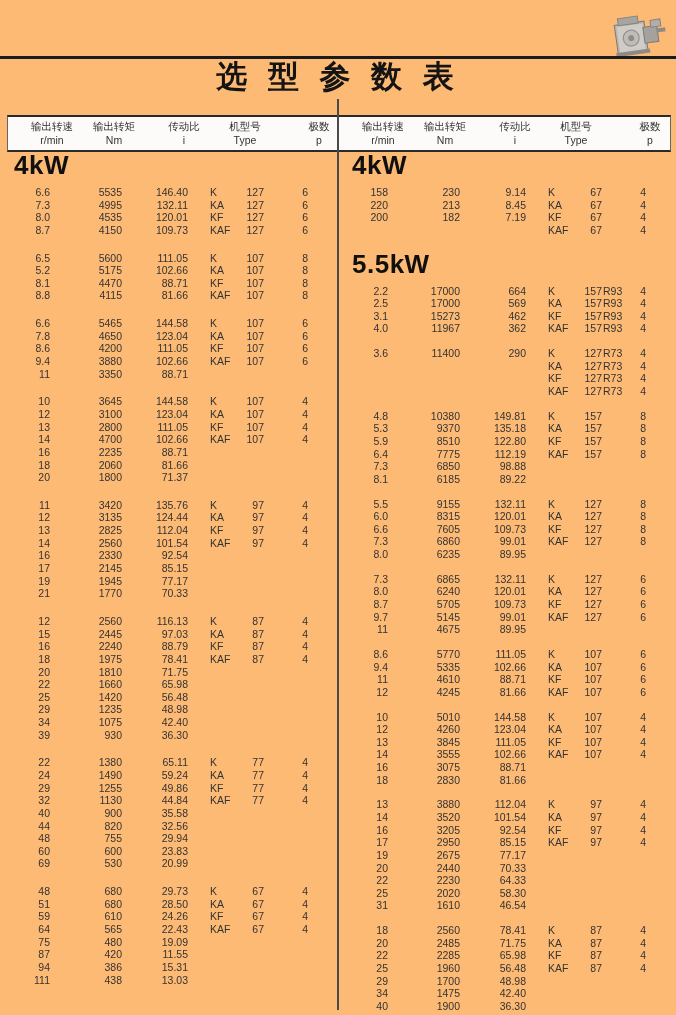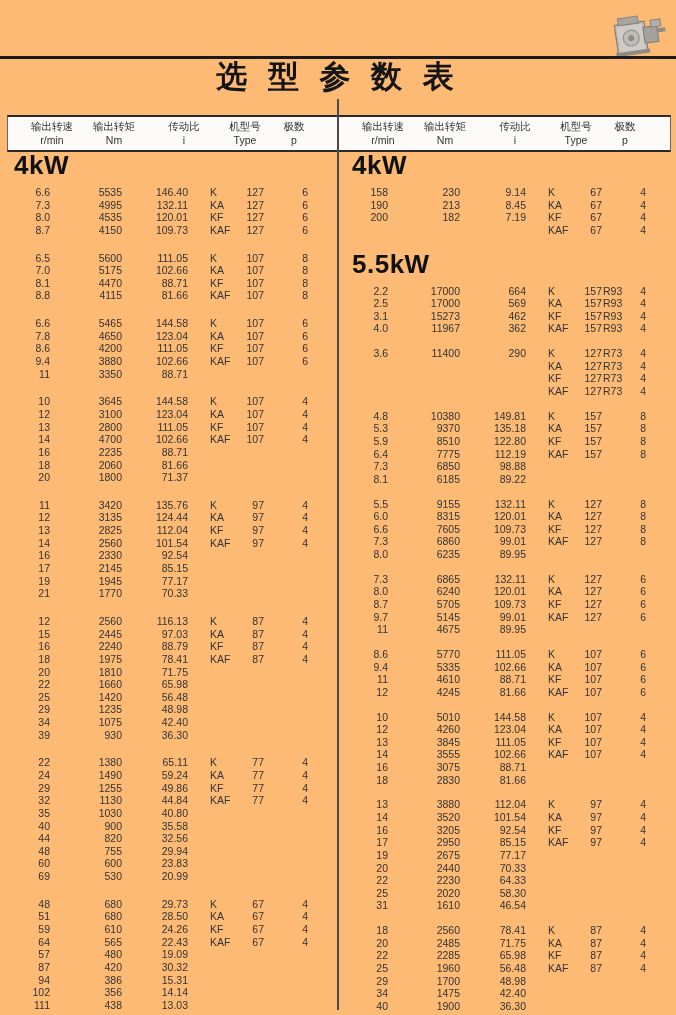--- a/index.html
+++ b/index.html
@@ -26,21 +26,21 @@
     background:#fcfbfa;
     margin-top:16px;
   }
   .header-half{position:absolute;top:0;height:100%;width:331px;}
   .header-half.left{left:0;}
   .header-half.right{left:331px;}
   .hcell{
     position:absolute;top:3px;transform:translateX(-50%);
     text-align:center;font-size:10.5px;line-height:13.5px;white-space:nowrap;color:#333;
   }
-  .hc0{left:44px}.hc1{left:106px}.hc2{left:176px}.hc3{left:237px}.hc4{left:286px}
+  .hc0{left:44px}.hc1{left:106px}.hc2{left:176px}.hc3{left:237px}.hc4{left:311px}
   
   .divider-v{position:absolute;left:337px;top:99px;width:2px;height:911px;background:#4a4a4a;}
   
   .col{position:absolute;top:138px;width:330px;}
   .col-left{left:4px;}
   .col-right{left:342px;}
   .power-heading{
     margin:12px 0 6px 10px;font-size:26px;line-height:30px;
     font-weight:bold;color:#101010;letter-spacing:0.5px;
   }
@@ -179,21 +179,21 @@
         <div class="row">
           <span class="c-speed">6.5</span>
           <span class="c-torque">5600</span>
           <span class="c-ratio">111.05</span>
           <span class="c-prefix">K</span>
           <span class="c-mnum">107</span>
           <span class="c-msuf"></span>
           <span class="c-poles">8</span>
         </div>
         <div class="row">
-          <span class="c-speed">7.0</span>
+          <span class="c-speed">5.2</span>
           <span class="c-torque">5175</span>
           <span class="c-ratio">102.66</span>
           <span class="c-prefix">KA</span>
           <span class="c-mnum">107</span>
           <span class="c-msuf"></span>
           <span class="c-poles">8</span>
         </div>
         <div class="row">
           <span class="c-speed">8.1</span>
           <span class="c-torque">4470</span>
@@ -522,29 +522,20 @@
         <div class="row">
           <span class="c-speed">32</span>
           <span class="c-torque">1130</span>
           <span class="c-ratio">44.84</span>
           <span class="c-prefix">KAF</span>
           <span class="c-mnum">77</span>
           <span class="c-msuf"></span>
           <span class="c-poles">4</span>
         </div>
         <div class="row">
-          <span class="c-speed">35</span>
-          <span class="c-torque">1030</span>
-          <span class="c-ratio">40.80</span>
-          <span class="c-prefix"></span>
-          <span class="c-mnum"></span>
-          <span class="c-msuf"></span>
-          <span class="c-poles"></span>
-        </div>
-        <div class="row">
           <span class="c-speed">40</span>
           <span class="c-torque">900</span>
           <span class="c-ratio">35.58</span>
           <span class="c-prefix"></span>
           <span class="c-mnum"></span>
           <span class="c-msuf"></span>
           <span class="c-poles"></span>
         </div>
         <div class="row">
           <span class="c-speed">44</span>
@@ -614,56 +605,47 @@
         <div class="row">
           <span class="c-speed">64</span>
           <span class="c-torque">565</span>
           <span class="c-ratio">22.43</span>
           <span class="c-prefix">KAF</span>
           <span class="c-mnum">67</span>
           <span class="c-msuf"></span>
           <span class="c-poles">4</span>
         </div>
         <div class="row">
-          <span class="c-speed">57</span>
+          <span class="c-speed">75</span>
           <span class="c-torque">480</span>
           <span class="c-ratio">19.09</span>
           <span class="c-prefix"></span>
           <span class="c-mnum"></span>
           <span class="c-msuf"></span>
           <span class="c-poles"></span>
         </div>
         <div class="row">
           <span class="c-speed">87</span>
           <span class="c-torque">420</span>
-          <span class="c-ratio">30.32</span>
+          <span class="c-ratio">11.55</span>
           <span class="c-prefix"></span>
           <span class="c-mnum"></span>
           <span class="c-msuf"></span>
           <span class="c-poles"></span>
         </div>
         <div class="row">
           <span class="c-speed">94</span>
           <span class="c-torque">386</span>
           <span class="c-ratio">15.31</span>
           <span class="c-prefix"></span>
           <span class="c-mnum"></span>
           <span class="c-msuf"></span>
           <span class="c-poles"></span>
         </div>
         <div class="row">
-          <span class="c-speed">102</span>
-          <span class="c-torque">356</span>
-          <span class="c-ratio">14.14</span>
-          <span class="c-prefix"></span>
-          <span class="c-mnum"></span>
-          <span class="c-msuf"></span>
-          <span class="c-poles"></span>
-        </div>
-        <div class="row">
           <span class="c-speed">111</span>
           <span class="c-torque">438</span>
           <span class="c-ratio">13.03</span>
           <span class="c-prefix"></span>
           <span class="c-mnum"></span>
           <span class="c-msuf"></span>
           <span class="c-poles"></span>
         </div>
       </div>
     </div>
@@ -673,21 +655,21 @@
         <div class="row">
           <span class="c-speed">158</span>
           <span class="c-torque">230</span>
           <span class="c-ratio">9.14</span>
           <span class="c-prefix">K</span>
           <span class="c-mnum">67</span>
           <span class="c-msuf"></span>
           <span class="c-poles">4</span>
         </div>
         <div class="row">
-          <span class="c-speed">190</span>
+          <span class="c-speed">220</span>
           <span class="c-torque">213</span>
           <span class="c-ratio">8.45</span>
           <span class="c-prefix">KA</span>
           <span class="c-mnum">67</span>
           <span class="c-msuf"></span>
           <span class="c-poles">4</span>
         </div>
         <div class="row">
           <span class="c-speed">200</span>
           <span class="c-torque">182</span>

